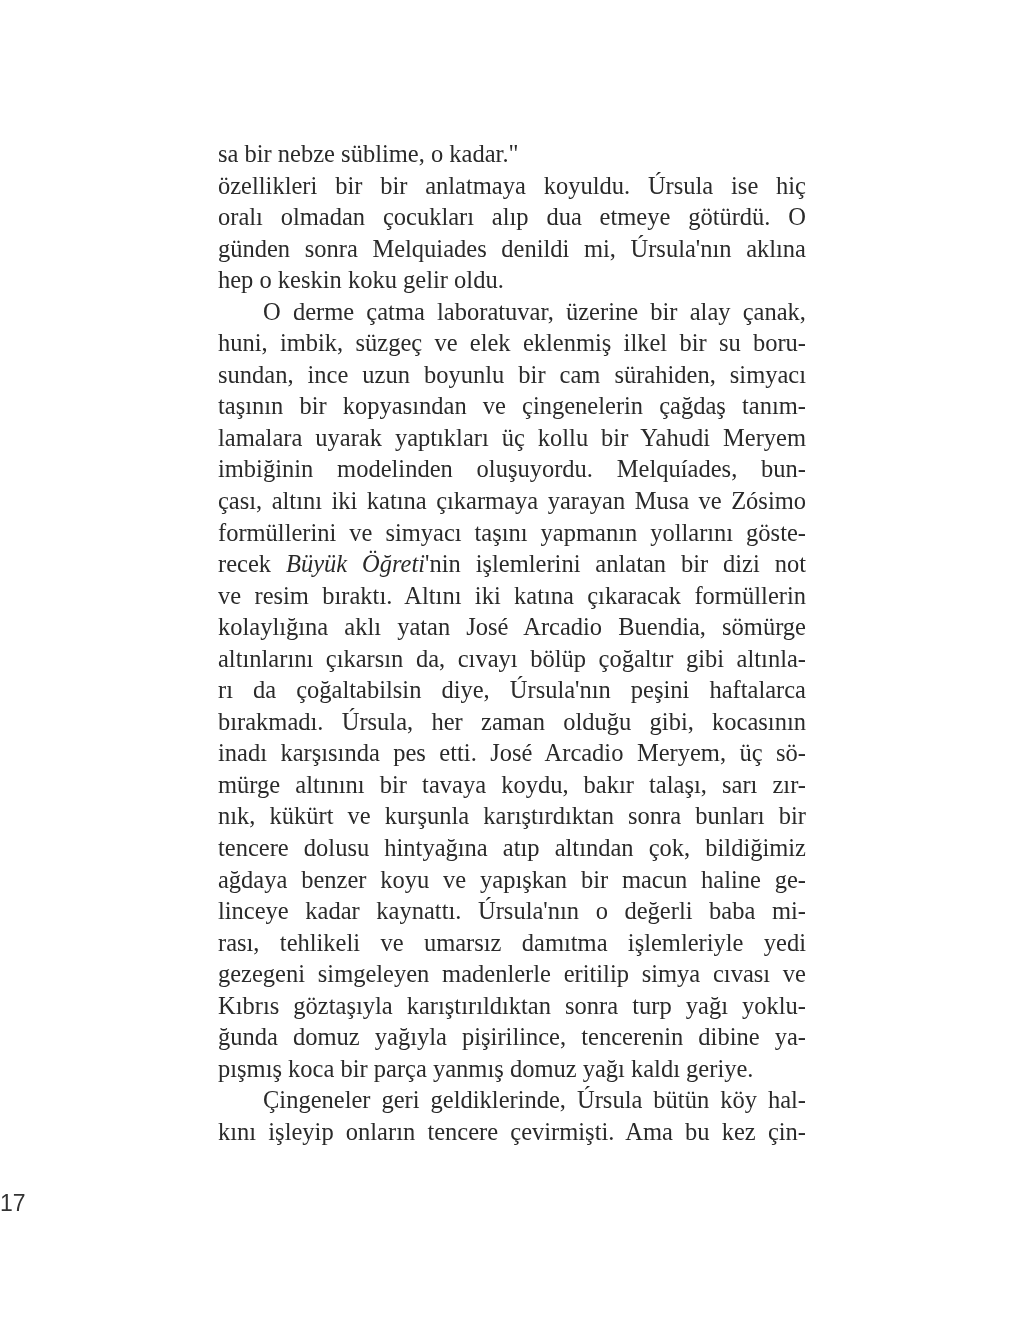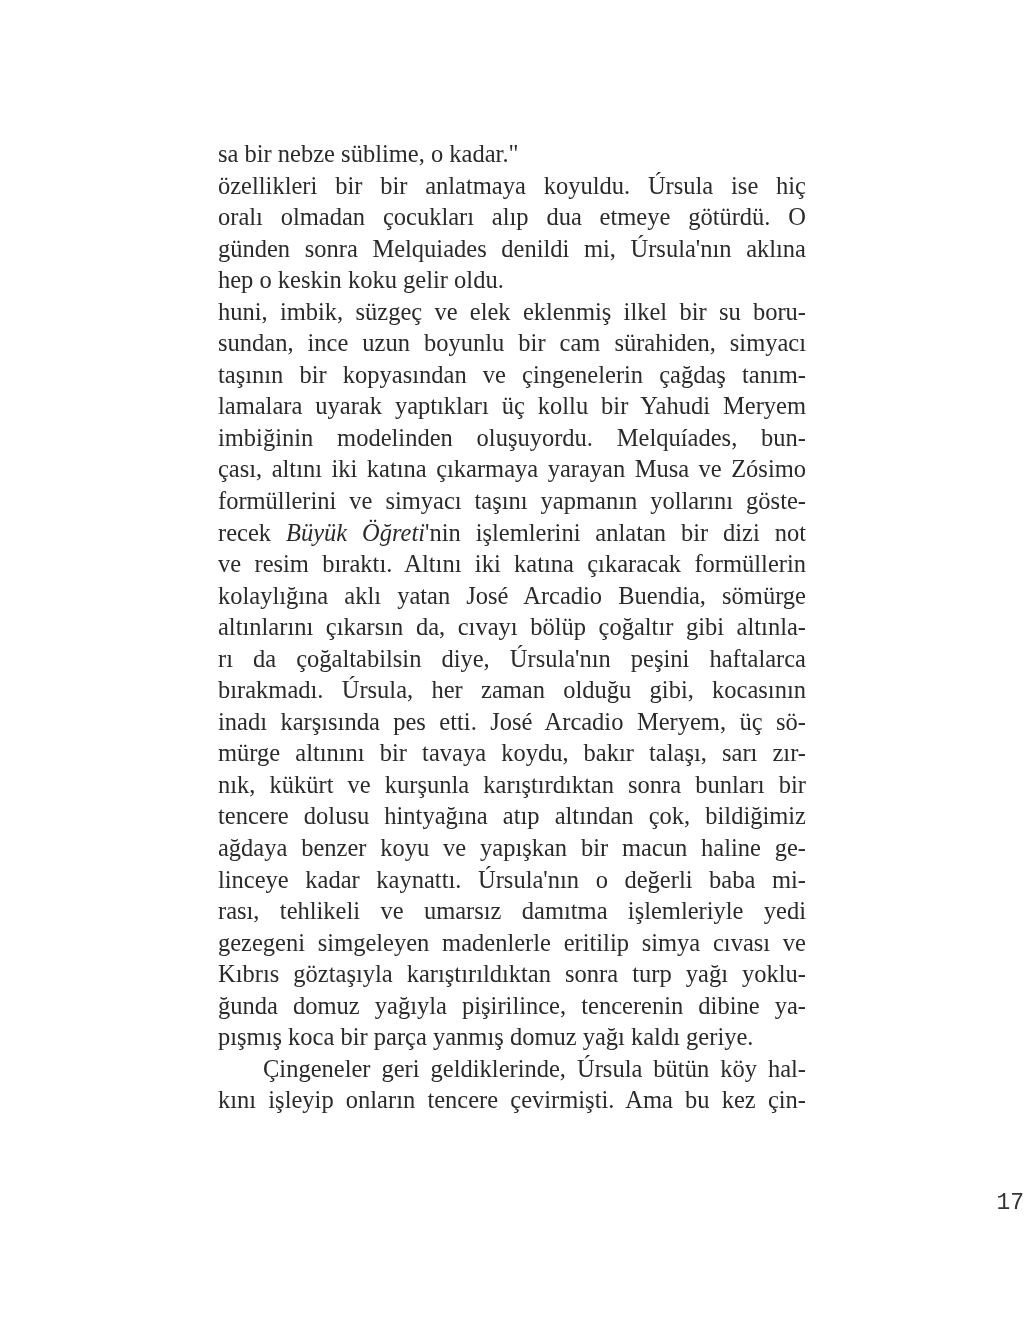--- a/index.html
+++ b/index.html
@@ -10,39 +10,40 @@
     font-size: 24.5px; color: #2a2a2a; margin-top: 28px;
   }
   .line {
     height: 31.55px; line-height: 31.55px; white-space: nowrap;
     text-align: justify; text-align-last: justify;
   }
   .line.last { text-align-last: left; }
   .line.indent { padding-left: 45px; }
   .page-number {
     position: absolute; left: 0; width: 1024px; top: 1190px;
-    text-align: right; font-family: Liberation Mono, monospace;
+    text-align: left; font-family: Liberation Sans, sans-serif;
     font-size: 23px; color: #333;
   }
   em { font-style: italic; }
 </style>
 </head>
 <body>
 
 <div class="page">
   <div>
     <div class="line last">sa bir nebze süblime, o kadar."</div>
   </div>
   <div>
     <div class="line">özellikleri bir bir anlatmaya koyuldu. Úrsula ise hiç</div>
     <div class="line">oralı olmadan çocukları alıp dua etmeye götürdü. O</div>
     <div class="line">günden sonra Melquiades denildi mi, Úrsula'nın aklına</div>
     <div class="line last">hep o keskin koku gelir oldu.</div>
   </div>
   <div>
+    <div class="line indent">O derme çatma laboratuvar, üzerine bir alay çanak,</div>
     <div class="line">huni, imbik, süzgeç ve elek eklenmiş ilkel bir su boru-</div>
     <div class="line">sundan, ince uzun boyunlu bir cam sürahiden, simyacı</div>
     <div class="line">taşının bir kopyasından ve çingenelerin çağdaş tanım-</div>
     <div class="line">lamalara uyarak yaptıkları üç kollu bir Yahudi Meryem</div>
     <div class="line">imbiğinin modelinden oluşuyordu. Melquíades, bun-</div>
     <div class="line">çası, altını iki katına çıkarmaya yarayan Musa ve Zósimo</div>
     <div class="line">formüllerini ve simyacı taşını yapmanın yollarını göste-</div>
     <div class="line" id="italic-line">recek <em>Büyük Öğreti</em>'nin işlemlerini anlatan bir dizi not</div>
     <div class="line">ve resim bıraktı. Altını iki katına çıkaracak formüllerin</div>
     <div class="line">kolaylığına aklı yatan José Arcadio Buendia, sömürge</div>

